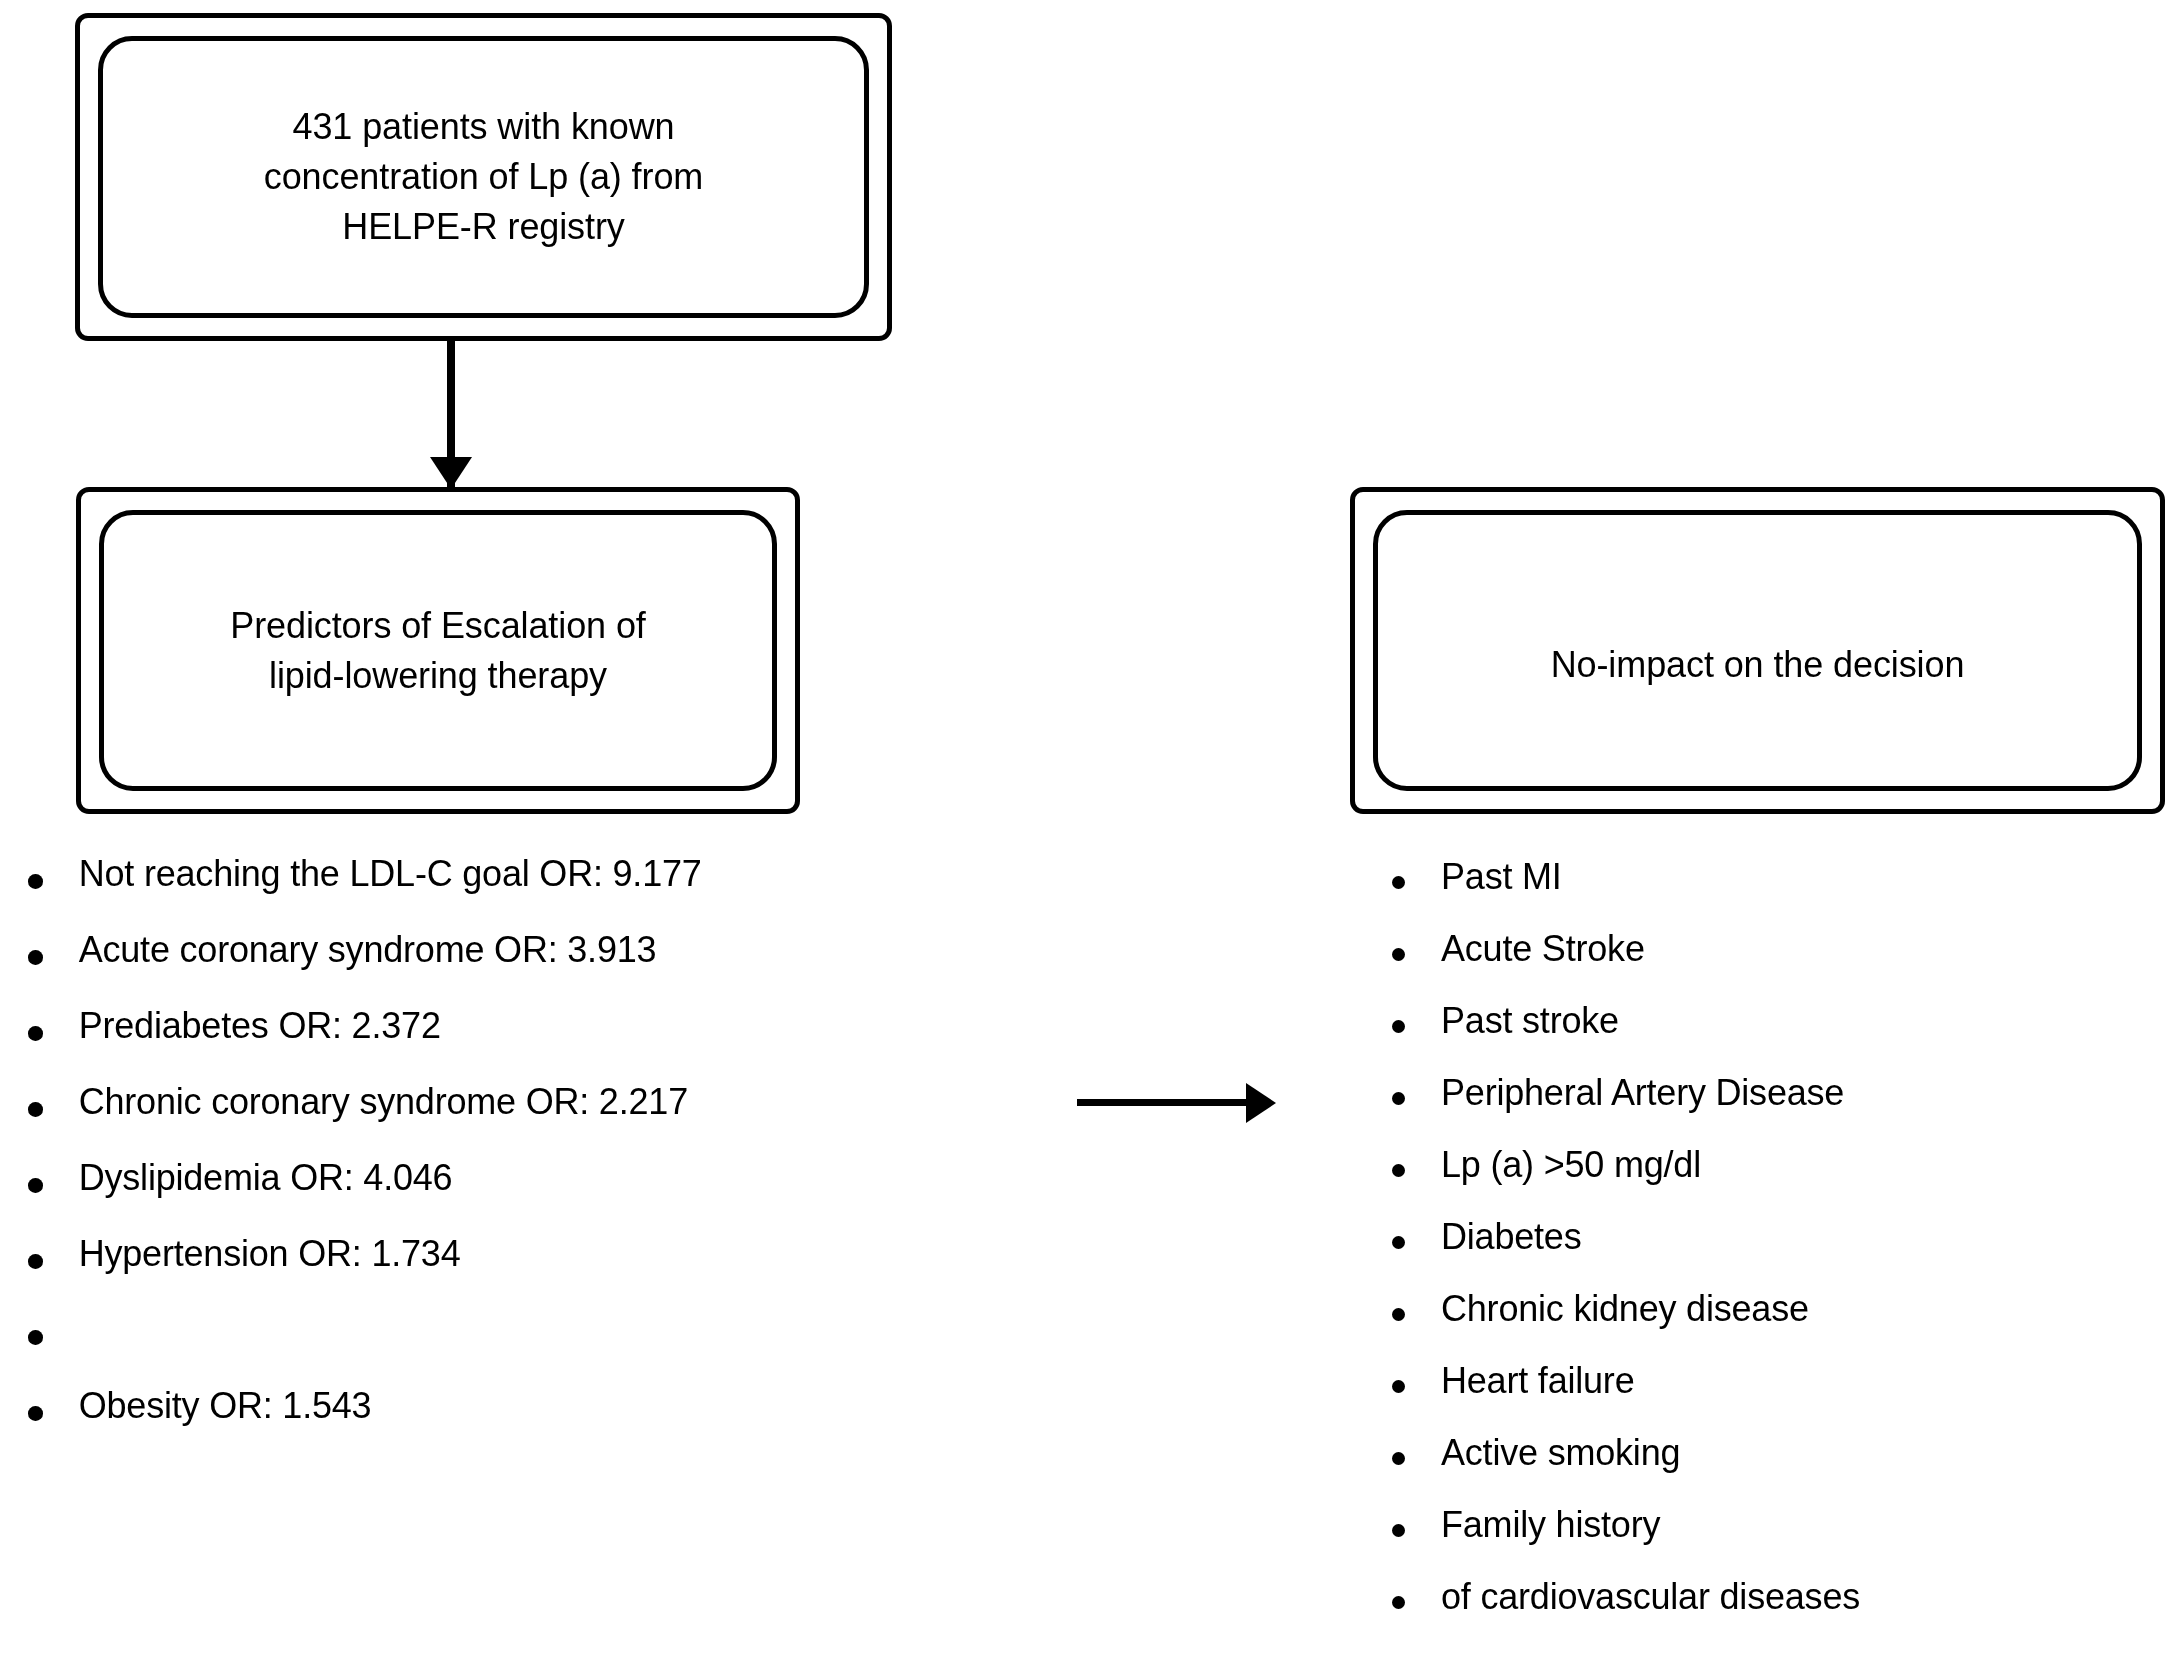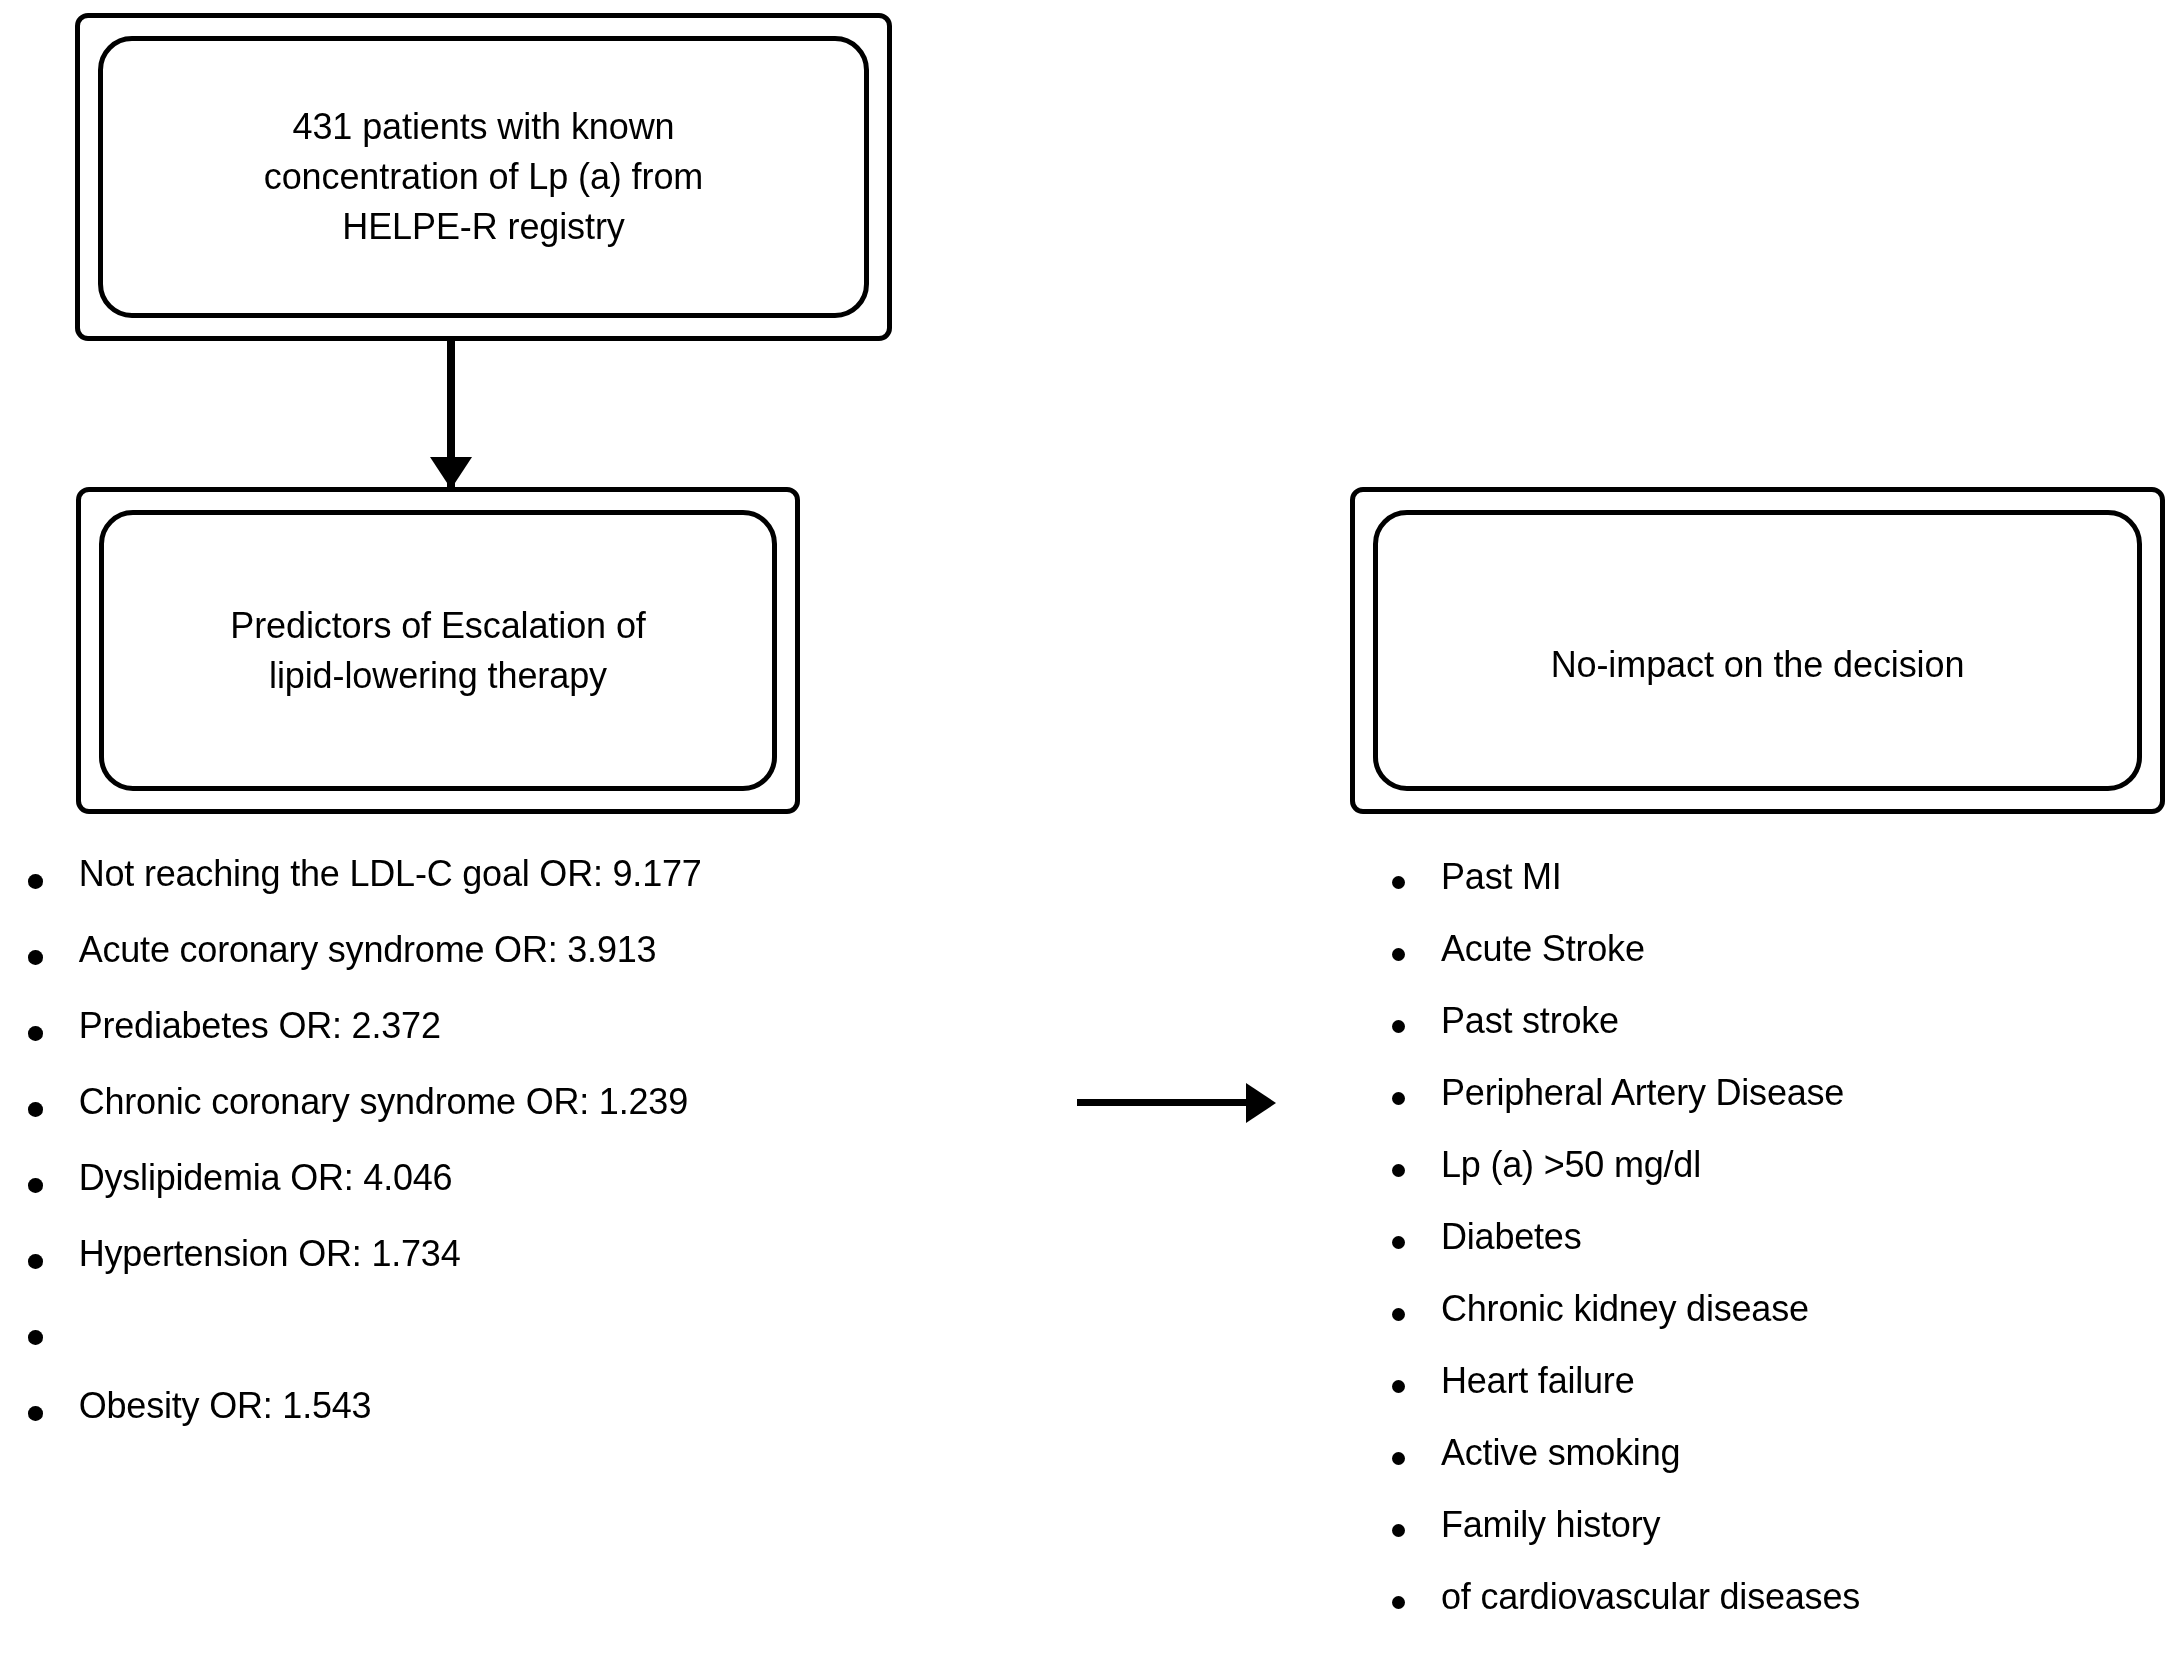--- a/index.html
+++ b/index.html
@@ -153,21 +153,21 @@
       <div class="box-text">No-impact on the decision</div>
     </div>
   </div>
 
   <div class="arrow-horiz"></div>
 
   <ul class="bullet-list" id="list-predictors">
     <li><span class="dot"></span><span>Not reaching the LDL-C goal OR: 9.177</span></li>
     <li><span class="dot"></span><span>Acute coronary syndrome OR: 3.913</span></li>
     <li><span class="dot"></span><span>Prediabetes OR: 2.372</span></li>
-    <li><span class="dot"></span><span>Chronic coronary syndrome OR: 1.239</span></li>
+    <li><span class="dot"></span><span>Chronic coronary syndrome OR: 2.217</span></li>
     <li><span class="dot"></span><span>Dyslipidemia OR: 4.046</span></li>
     <li><span class="dot"></span><span>Hypertension OR: 1.734</span></li>
     <li><span class="dot"></span></li>
     <li><span class="dot"></span><span>Obesity OR: 1.543</span></li>
   </ul>
 
   <ul class="bullet-list" id="list-noimpact">
     <li><span class="dot"></span><span>Past MI</span></li>
     <li><span class="dot"></span><span>Acute Stroke</span></li>
     <li><span class="dot"></span><span>Past stroke</span></li>

